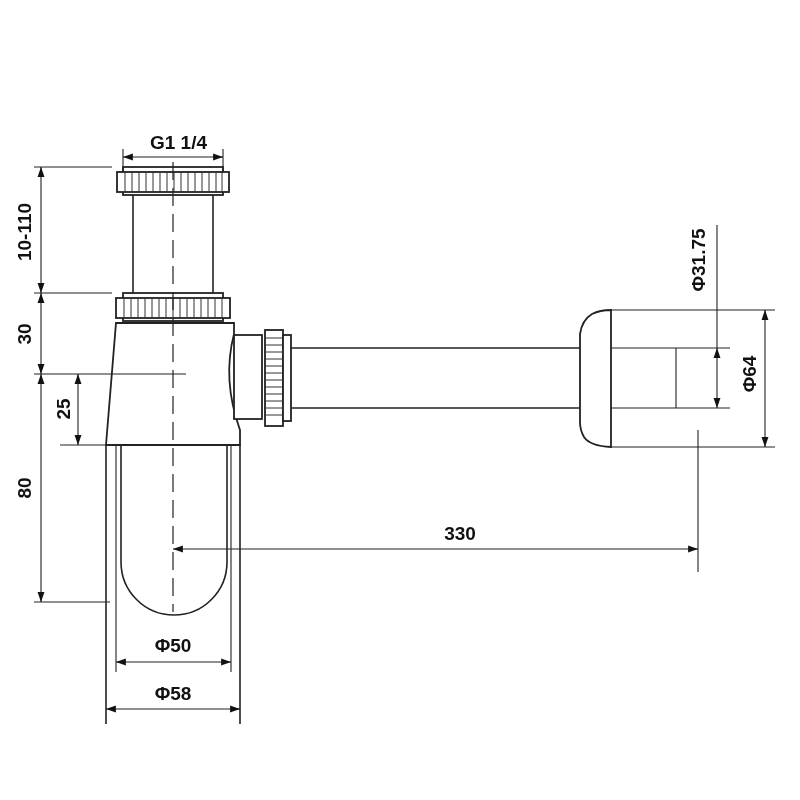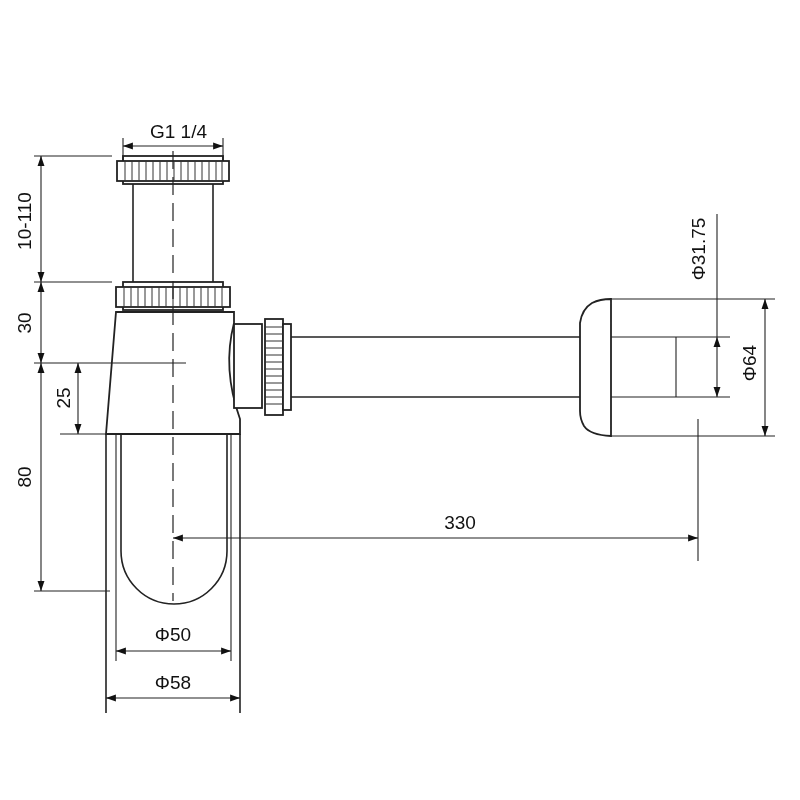--- a/index.html
+++ b/index.html
@@ -1,17 +1,17 @@
 <!DOCTYPE html>
 <html><head>
   <meta charset="utf-8">
   <style>
     html, body { margin: 0; padding: 0; background: #ffffff; }
     body { width: 800px; height: 800px; overflow: hidden; position: relative; }
-    #drawing { position: absolute; left: 0; top: 1px; width: 800px; height: 659px; }
+    #drawing { position: absolute; left: 0; top: 12px; width: 800px; height: 659px; font-weight: bold; }
     svg text { font-family: "Liberation Sans", sans-serif; font-size: 19px; fill: #111; }
     .ln { stroke: #222; stroke-width: 1.6; fill: none; }
     .thin { stroke: #222; stroke-width: 1.1; fill: none; }
     .body { stroke: #222; stroke-width: 1.8; fill: #fff; }
     .center { stroke: #222; stroke-width: 1.2; stroke-dasharray: 18 8; fill: none; }
     .knurl { stroke: #333; stroke-width: 1; }
   </style>
 </head>
 <body>
 

